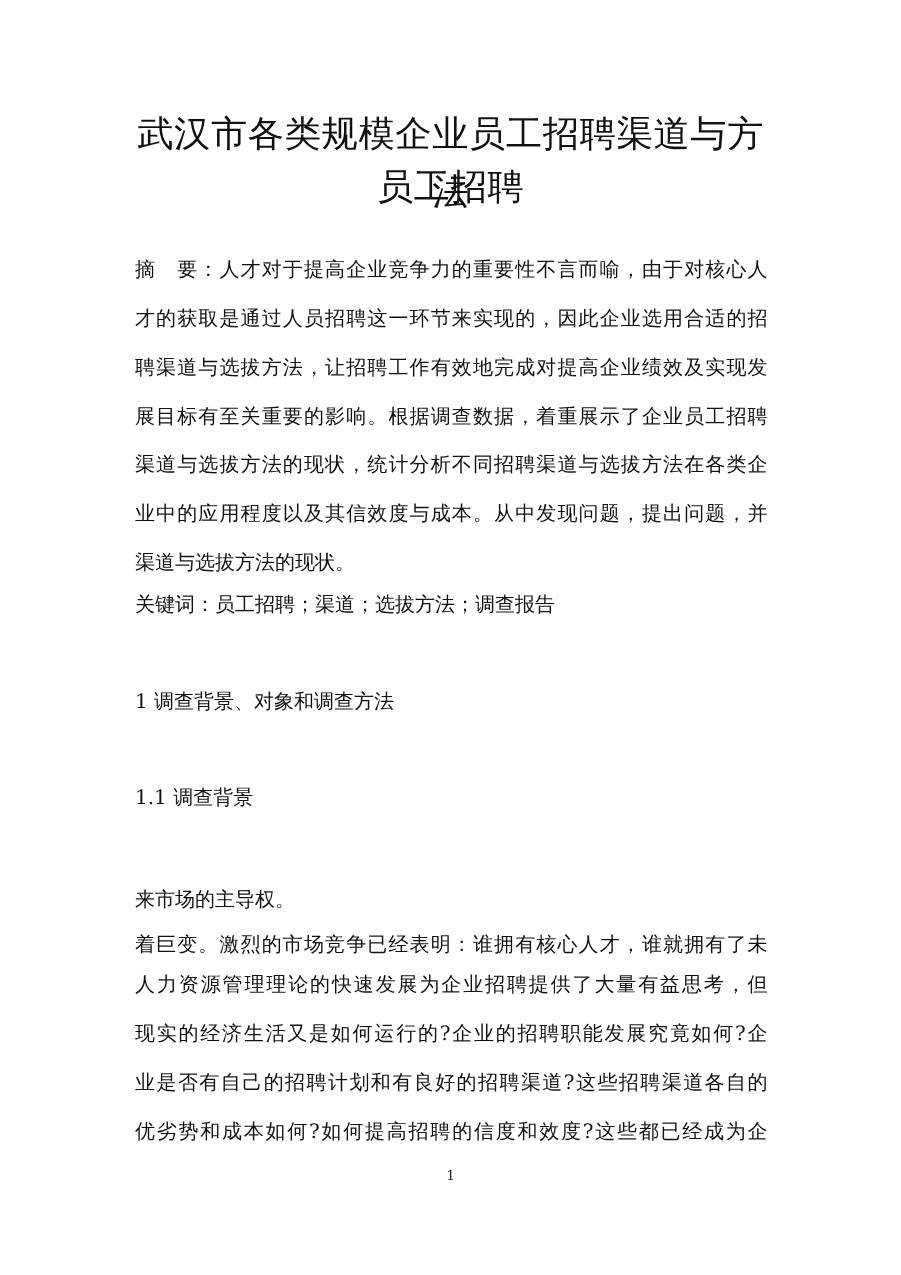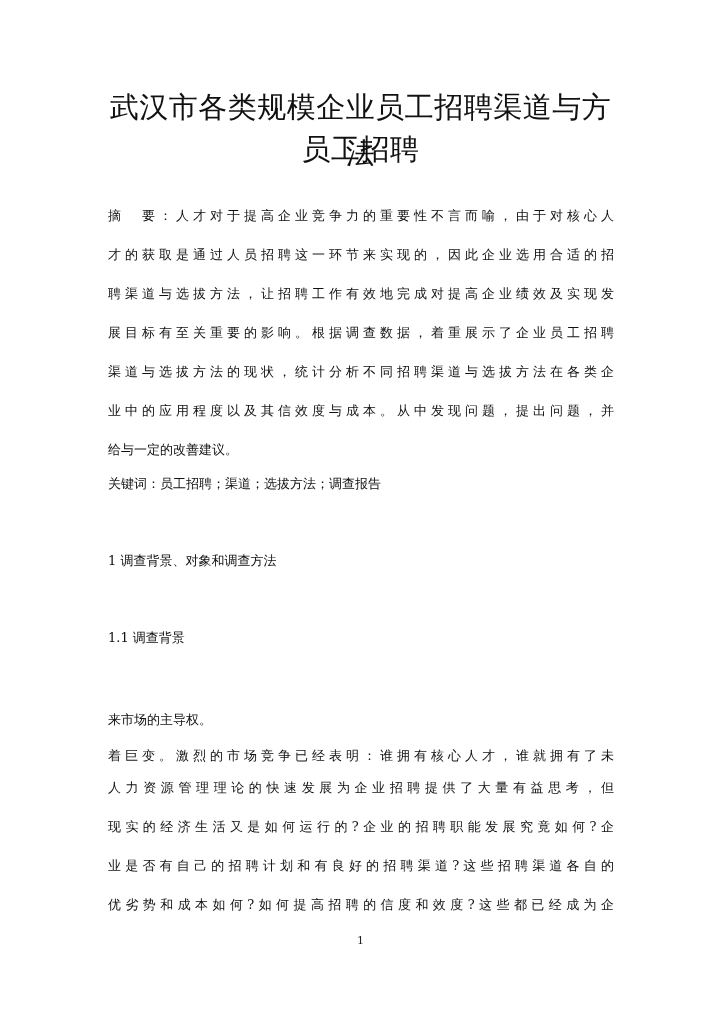--- a/index.html
+++ b/index.html
@@ -3,40 +3,40 @@
 <meta charset="utf-8">
 <style>
   html, body { margin: 0; padding: 0; background: #ffffff; }
   body { width: 721px; height: 1020px; position: relative; overflow: hidden;
          font-family: "DejaVu Serif", "Liberation Serif", serif; color: #111; }
   .page { position: absolute; left: 0; top: 0; width: 721px; height: 1020px; background: #fff; }
   .title { position: absolute; left: 100px; width: 521px; text-align: center;
            font-size: 29px; line-height: 46px; color: #111; letter-spacing: 0.5px; }
   .title1 { top: 84px; }
   .title2 { top: 126px; }
-  .line { position: absolute; left: 108px; width: 506px; font-size: 13px;
+  .line { position: absolute; left: 108px; width: 506px; font-size: 16px;
           line-height: 24px; white-space: nowrap; text-align: justify; text-align-last: justify; color: #111; }
   .last { text-align-last: left; }
   .page-number { position: absolute; left: 0; width: 721px; top: 934px; text-align: center;
                  font-size: 11px; color: #222; }
 </style>
 </head>
 <body>
 
 <div class="page">
   <div class="title title1">武汉市各类规模企业员工招聘渠道与方法</div>
   <div class="title title2">员工招聘</div>
 
   <div class="line" style="top:204px">摘　要：人才对于提高企业竞争力的重要性不言而喻，由于对核心人</div>
   <div class="line" style="top:243px">才的获取是通过人员招聘这一环节来实现的，因此企业选用合适的招</div>
   <div class="line" style="top:282px">聘渠道与选拔方法，让招聘工作有效地完成对提高企业绩效及实现发</div>
   <div class="line" style="top:321px">展目标有至关重要的影响。根据调查数据，着重展示了企业员工招聘</div>
   <div class="line" style="top:360px">渠道与选拔方法的现状，统计分析不同招聘渠道与选拔方法在各类企</div>
   <div class="line" style="top:399px">业中的应用程度以及其信效度与成本。从中发现问题，提出问题，并</div>
-  <div class="line last" style="top:438px">给与一定的改善建议。</div>
+  <div class="line last" style="top:438px">渠道与选拔方法的现状。</div>
 
   <div class="line last" style="top:472px"> 关键词：员工招聘；渠道；选拔方法；调查报告</div>
 
   <div class="line last" style="top:549px"> 1  调查背景、对象和调查方法</div>
 
   <div class="line last" style="top:626px"> 1.1  调查背景</div>
 
   <div class="line" style="top:744px">着巨变。激烈的市场竞争已经表明：谁拥有核心人才，谁就拥有了未</div>
   <div class="line last" style="top:708px">来市场的主导权。</div>
 

